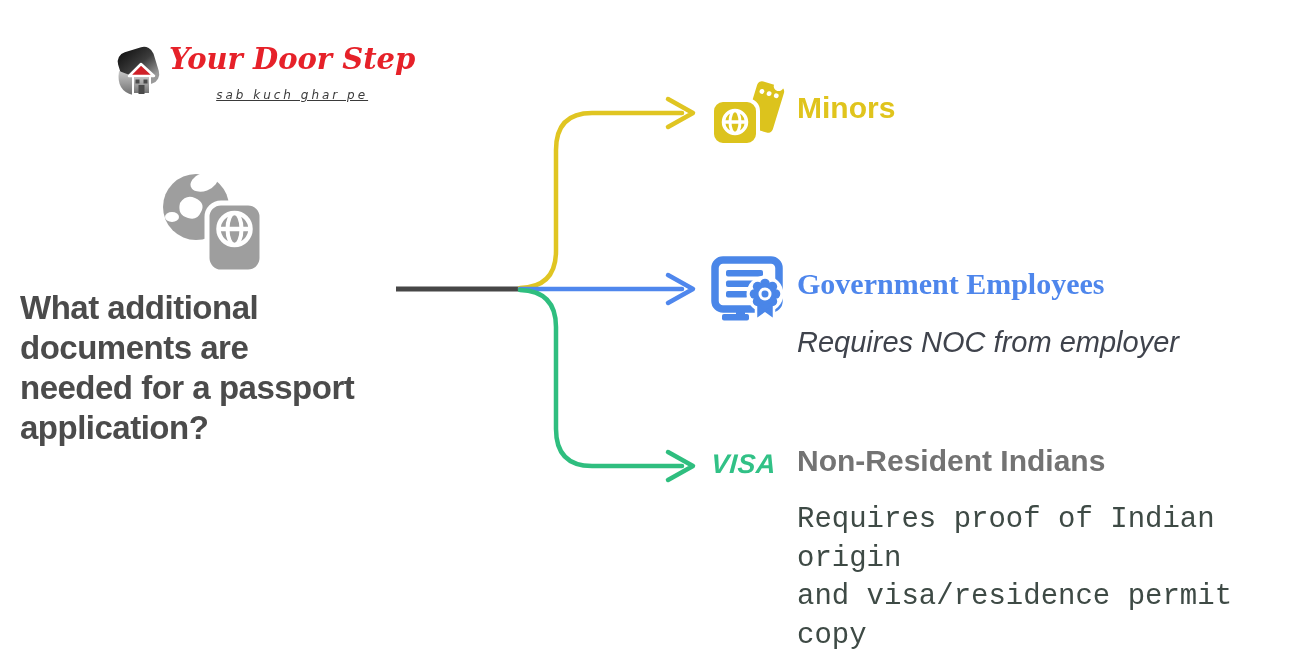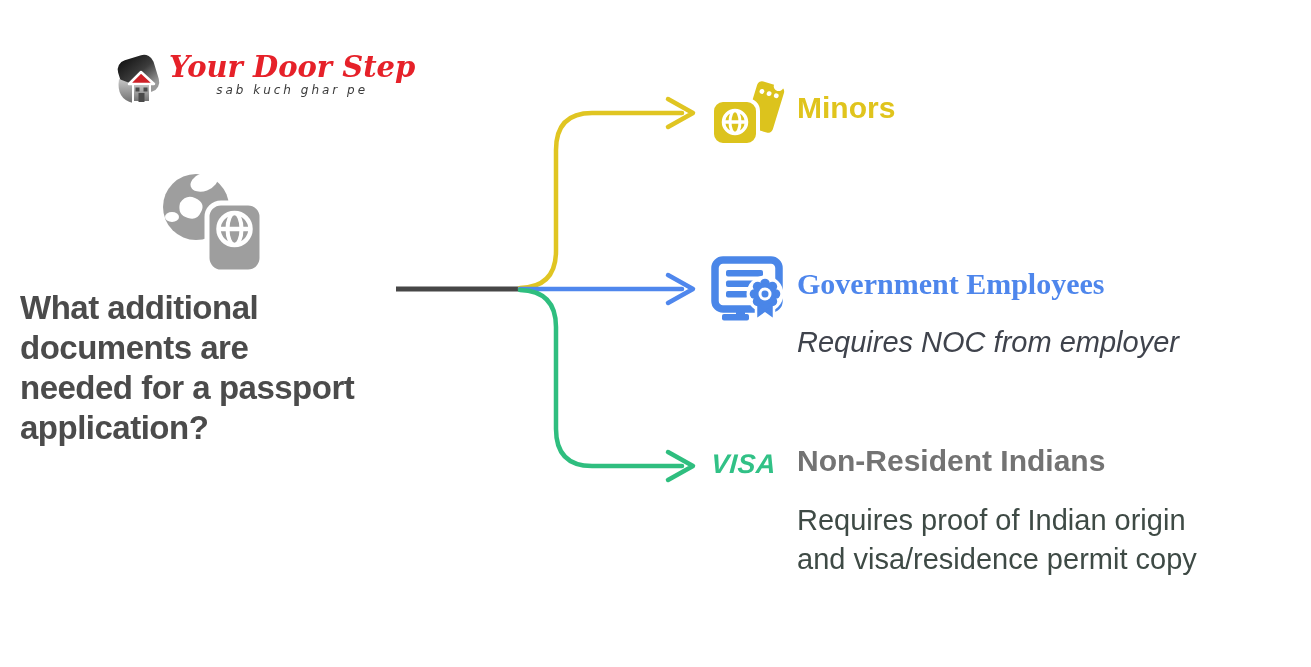--- a/index.html
+++ b/index.html
@@ -4,32 +4,32 @@
 <style>
   html,body{margin:0;padding:0;background:#fff;}
   .canvas{
     position:relative;
     width:1311px;height:667px;
     background:#fff;
     overflow:hidden;
     font-family:"Liberation Sans", sans-serif;
   }
   
-  .logo{position:absolute;left:110px;top:52px;display:flex;align-items:flex-start;}
+  .logo{position:absolute;left:110px;top:44px;display:flex;align-items:flex-start;}
   .logo-icon{width:54px;height:56px;flex:0 0 auto;}
   .logo-text{margin-left:5px;}
   .brand{
     font-family:"DejaVu Serif", serif;
     font-style:italic;font-weight:bold;
     font-size:29px;line-height:30px;letter-spacing:0px;
   }
   .tagline{
     font-family:"DejaVu Sans", sans-serif;
     font-style:italic;font-size:12px;color:#3a3a3a;
-    letter-spacing:3px;margin-top:1px;text-align:center;
+    letter-spacing:3px;margin-top:14px;text-align:center;text-decoration:underline;
   }
   
   .topic-icon{position:absolute;left:152px;top:165px;}
   .question{
     position:absolute;left:20px;top:288px;width:380px;
     font-weight:bold;font-size:33px;line-height:40px;
     white-space:pre-line;letter-spacing:-0.5px;
   }
   
   .connectors{position:absolute;left:0;top:0;}
@@ -143,16 +143,16 @@
       <circle cx="57" cy="38" r="10.5"></circle>
     </g>
     <circle cx="57" cy="38" r="6.5" fill="#fff"></circle>
     <circle cx="57" cy="38" r="3.5" fill="#4a86e8"></circle>
   </svg>
   <div class="branch-title" style="top: 266px; color: rgb(78, 134, 236); font-family: Liberation Serif, serif;">Government Employees</div>
   <div class="branch-desc" style="top: 323px; color: rgb(63, 67, 76); font-style: italic;">Requires NOC from employer</div>
 
   <div class="visa-word" style="color: rgb(49, 193, 134);">VISA</div>
   <div class="branch-title" style="top: 443px; color: #737373;">Non-Resident Indians</div>
-  <div class="branch-desc" style="top: 501px; color: rgb(62, 74, 69);">Requires proof of Indian origin
+  <div class="branch-desc" style="top: 501px; color: rgb(62, 74, 69); font-family: Liberation Mono, monospace;">Requires proof of Indian origin
 and visa/residence permit copy</div>
 
 </div>
 
 </body></html>

